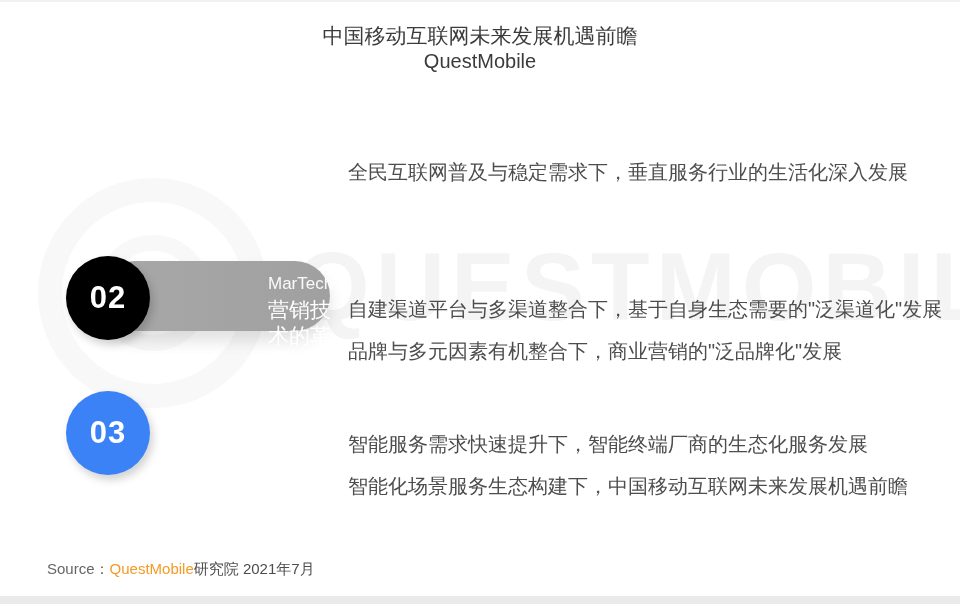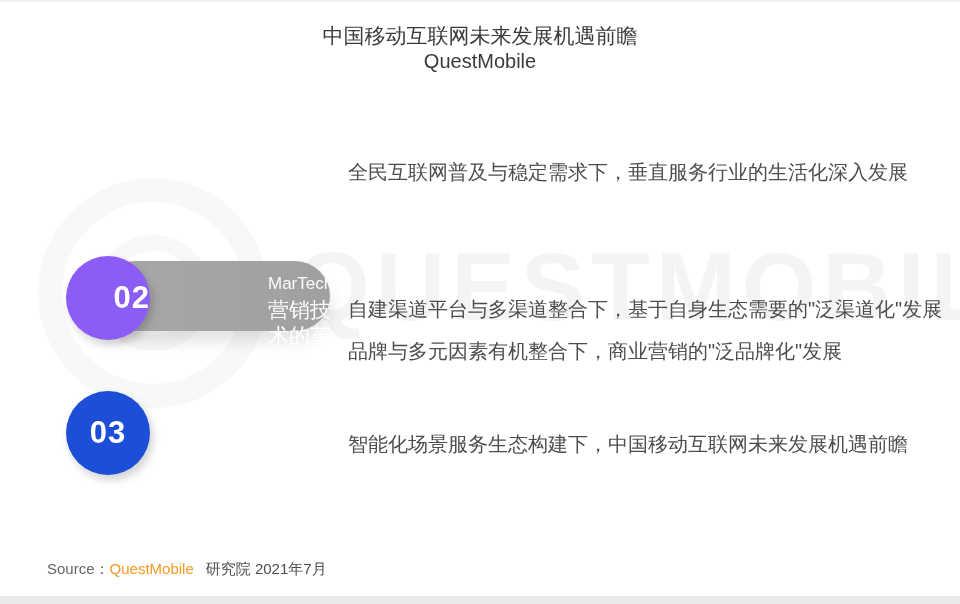--- a/index.html
+++ b/index.html
@@ -114,21 +114,21 @@
 
   
   .source-line {
     position: absolute;
     left: 47px; top: 560px;
     font-size: 15px;
     color: #666666;
     z-index: 2;
   }
   .source-brand { color: #F59A23; }
-  .source-rest { color: #4d4d4d; margin-left: 12px; }
+  .source-rest { color: #4d4d4d; }
 
   
   .top-edge {
     position: absolute; top: 0; left: 0;
     width: 100%; height: 2px;
     background: #f1f1f1;
     z-index: 3;
   }
   .bottom-edge {
     position: absolute; bottom: 0; left: 0;
@@ -159,34 +159,35 @@
     </div>
   </div>
 
   <div class="row row-2">
     <div class="pill" style="background: linear-gradient(90deg, rgb(168, 168, 168), rgb(160, 160, 160));">
       <div class="pill-labels">
         <div class="pill-label-en">MarTech</div>
         <div class="pill-label-zh">营销技术的革新</div>
       </div>
     </div>
-    <div class="num-circle" style="background: #8b5cf6; justify-content: flex-end;">
+    <div class="num-circle" style="background: #000000;">
       <span class="num">02</span>
     </div>
     <div class="points">
       <div class="point-line">自建渠道平台与多渠道整合下，基于自身生态需要的"泛渠道化"发展</div>
       <div class="point-line">品牌与多元因素有机整合下，商业营销的"泛品牌化"发展</div>
     </div>
   </div>
 
   <div class="row row-3">
-    <div class="num-circle" style="background: #1d4ed8;">
+    <div class="num-circle" style="background: #3b82f6;">
       <span class="num">03</span>
     </div>
     <div class="points">
+      <div class="point-line">智能服务需求快速提升下，智能终端厂商的生态化服务发展</div>
       <div class="point-line">智能化场景服务生态构建下，中国移动互联网未来发展机遇前瞻</div>
     </div>
   </div>
 
   <div class="source-line">
     <span>Source：</span><span class="source-brand">QuestMobile</span><span class="source-rest">研究院 2021年7月</span>
   </div>
 
   <div class="bottom-edge"></div>
 

